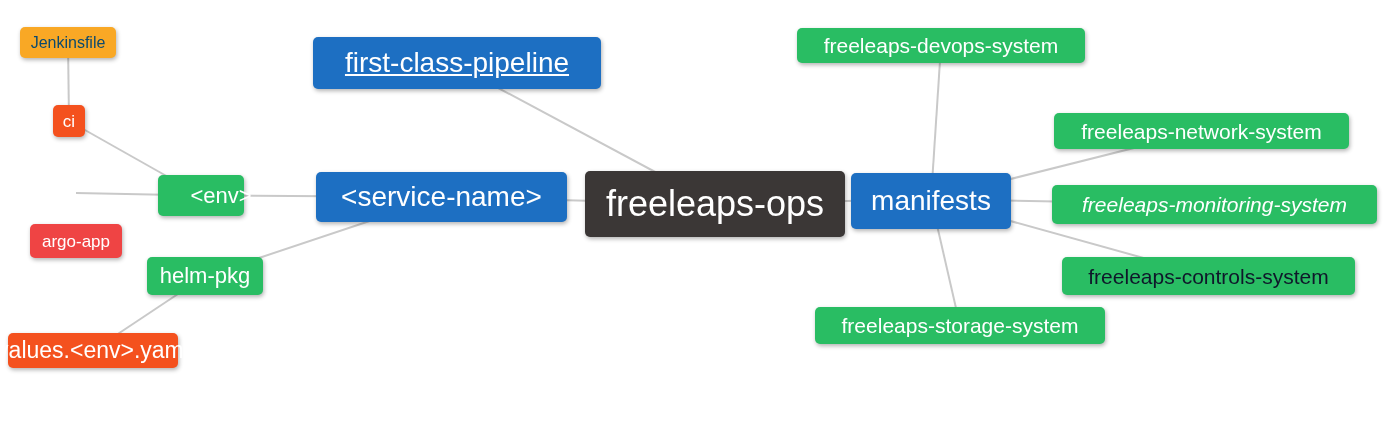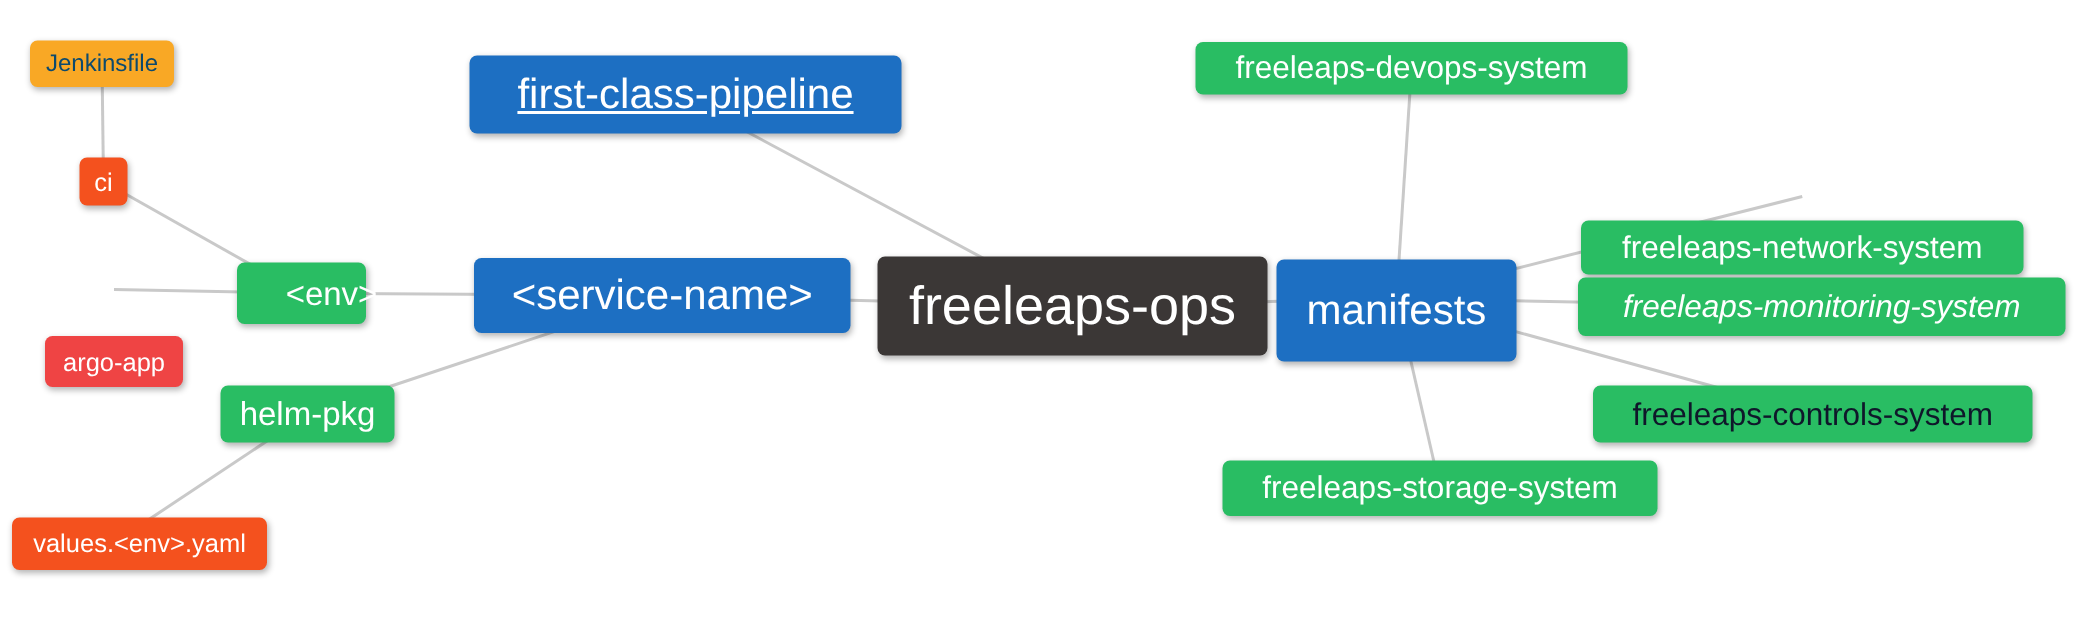--- a/index.html
+++ b/index.html
@@ -57,23 +57,23 @@
       <line x1="931" y1="199" x2="1201.5" y2="131" stroke="#c9c9c9" stroke-width="2"></line>
       <line x1="931" y1="199" x2="1214.5" y2="204.5" stroke="#c9c9c9" stroke-width="2"></line>
       <line x1="931" y1="199" x2="1208.5" y2="276" stroke="#c9c9c9" stroke-width="2"></line>
       <line x1="931" y1="199" x2="960" y2="325.5" stroke="#c9c9c9" stroke-width="2"></line>
     </svg>
 <div class="node" style="left: 20px; top: 27px; width: 96px; height: 31px; font-size: 16px; background: rgb(249, 168, 37); color: #0c4a6e;">Jenkinsfile</div>
     <div class="node" style="left: 53px; top: 105px; width: 32px; height: 32px; font-size: 17px; background: rgb(244, 81, 30); color: rgb(255, 255, 255);">ci</div>
     <div class="node" style="left: 30px; top: 176px; width: 92px; height: 34px; font-size: 17px; background: #ef4444; color: rgb(255, 255, 255); margin-top: 48px;">argo-app</div>
     <div class="node" style="left: 158px; top: 175px; width: 86px; height: 41px; font-size: 22px; background: rgb(41, 189, 99); color: rgb(255, 255, 255); padding-left: 40px;">&lt;env&gt;</div>
     <div class="node" style="left: 147px; top: 257px; width: 116px; height: 38px; font-size: 22px; background: rgb(41, 189, 99); color: rgb(255, 255, 255);">helm-pkg</div>
-    <div class="node" style="left: 8px; top: 333px; width: 170px; height: 35px; font-size: 17px; background: rgb(244, 81, 30); color: rgb(255, 255, 255); margin-top: 12px;">values.&lt;env&gt;.yaml</div>
+    <div class="node" style="left: 8px; top: 333px; width: 170px; height: 35px; font-size: 23px; background: rgb(244, 81, 30); color: rgb(255, 255, 255);">values.&lt;env&gt;.yaml</div>
     <div class="node" style="left: 313px; top: 37px; width: 288px; height: 52px; font-size: 28px; background: rgb(29, 111, 194); color: rgb(255, 255, 255); text-decoration: underline;">first-class-pipeline</div>
     <div class="node" style="left: 585px; top: 171px; width: 260px; height: 66px; font-size: 36px; background: rgb(59, 55, 54); color: rgb(255, 255, 255);">freeleaps-ops</div>
     <div class="node" style="left: 316px; top: 172px; width: 251px; height: 50px; font-size: 28px; background: rgb(29, 111, 194); color: rgb(255, 255, 255);">&lt;service-name&gt;</div>
-    <div class="node" style="left: 851px; top: 173px; width: 160px; height: 68px; font-size: 28px; background: rgb(29, 111, 194); color: rgb(255, 255, 255);">manifests</div>
+    <div class="node" style="left: 851px; top: 173px; width: 160px; height: 56px; font-size: 28px; background: rgb(29, 111, 194); color: rgb(255, 255, 255);">manifests</div>
     <div class="node" style="left: 797px; top: 28px; width: 288px; height: 35px; font-size: 21px; background: rgb(41, 189, 99); color: rgb(255, 255, 255);">freeleaps-devops-system</div>
-    <div class="node" style="left: 1054px; top: 113px; width: 295px; height: 36px; font-size: 21px; background: rgb(41, 189, 99); color: rgb(255, 255, 255); margin-top: 34px;">freeleaps-network-system</div>
+    <div class="node" style="left: 1054px; top: 113px; width: 295px; height: 36px; font-size: 21px; background: rgb(41, 189, 99); color: rgb(255, 255, 255);">freeleaps-network-system</div>
     <div class="node" style="left: 1052px; top: 185px; width: 325px; height: 39px; font-size: 21px; background: rgb(41, 189, 99); color: rgb(255, 255, 255); font-style: italic;">freeleaps-monitoring-system</div>
     <div class="node" style="left: 1062px; top: 257px; width: 293px; height: 38px; font-size: 21px; background: rgb(41, 189, 99); color: #0f172a;">freeleaps-controls-system</div>
     <div class="node" style="left: 815px; top: 307px; width: 290px; height: 37px; font-size: 21px; background: rgb(41, 189, 99); color: rgb(255, 255, 255);">freeleaps-storage-system</div>
   </div>
 
 </body></html>

